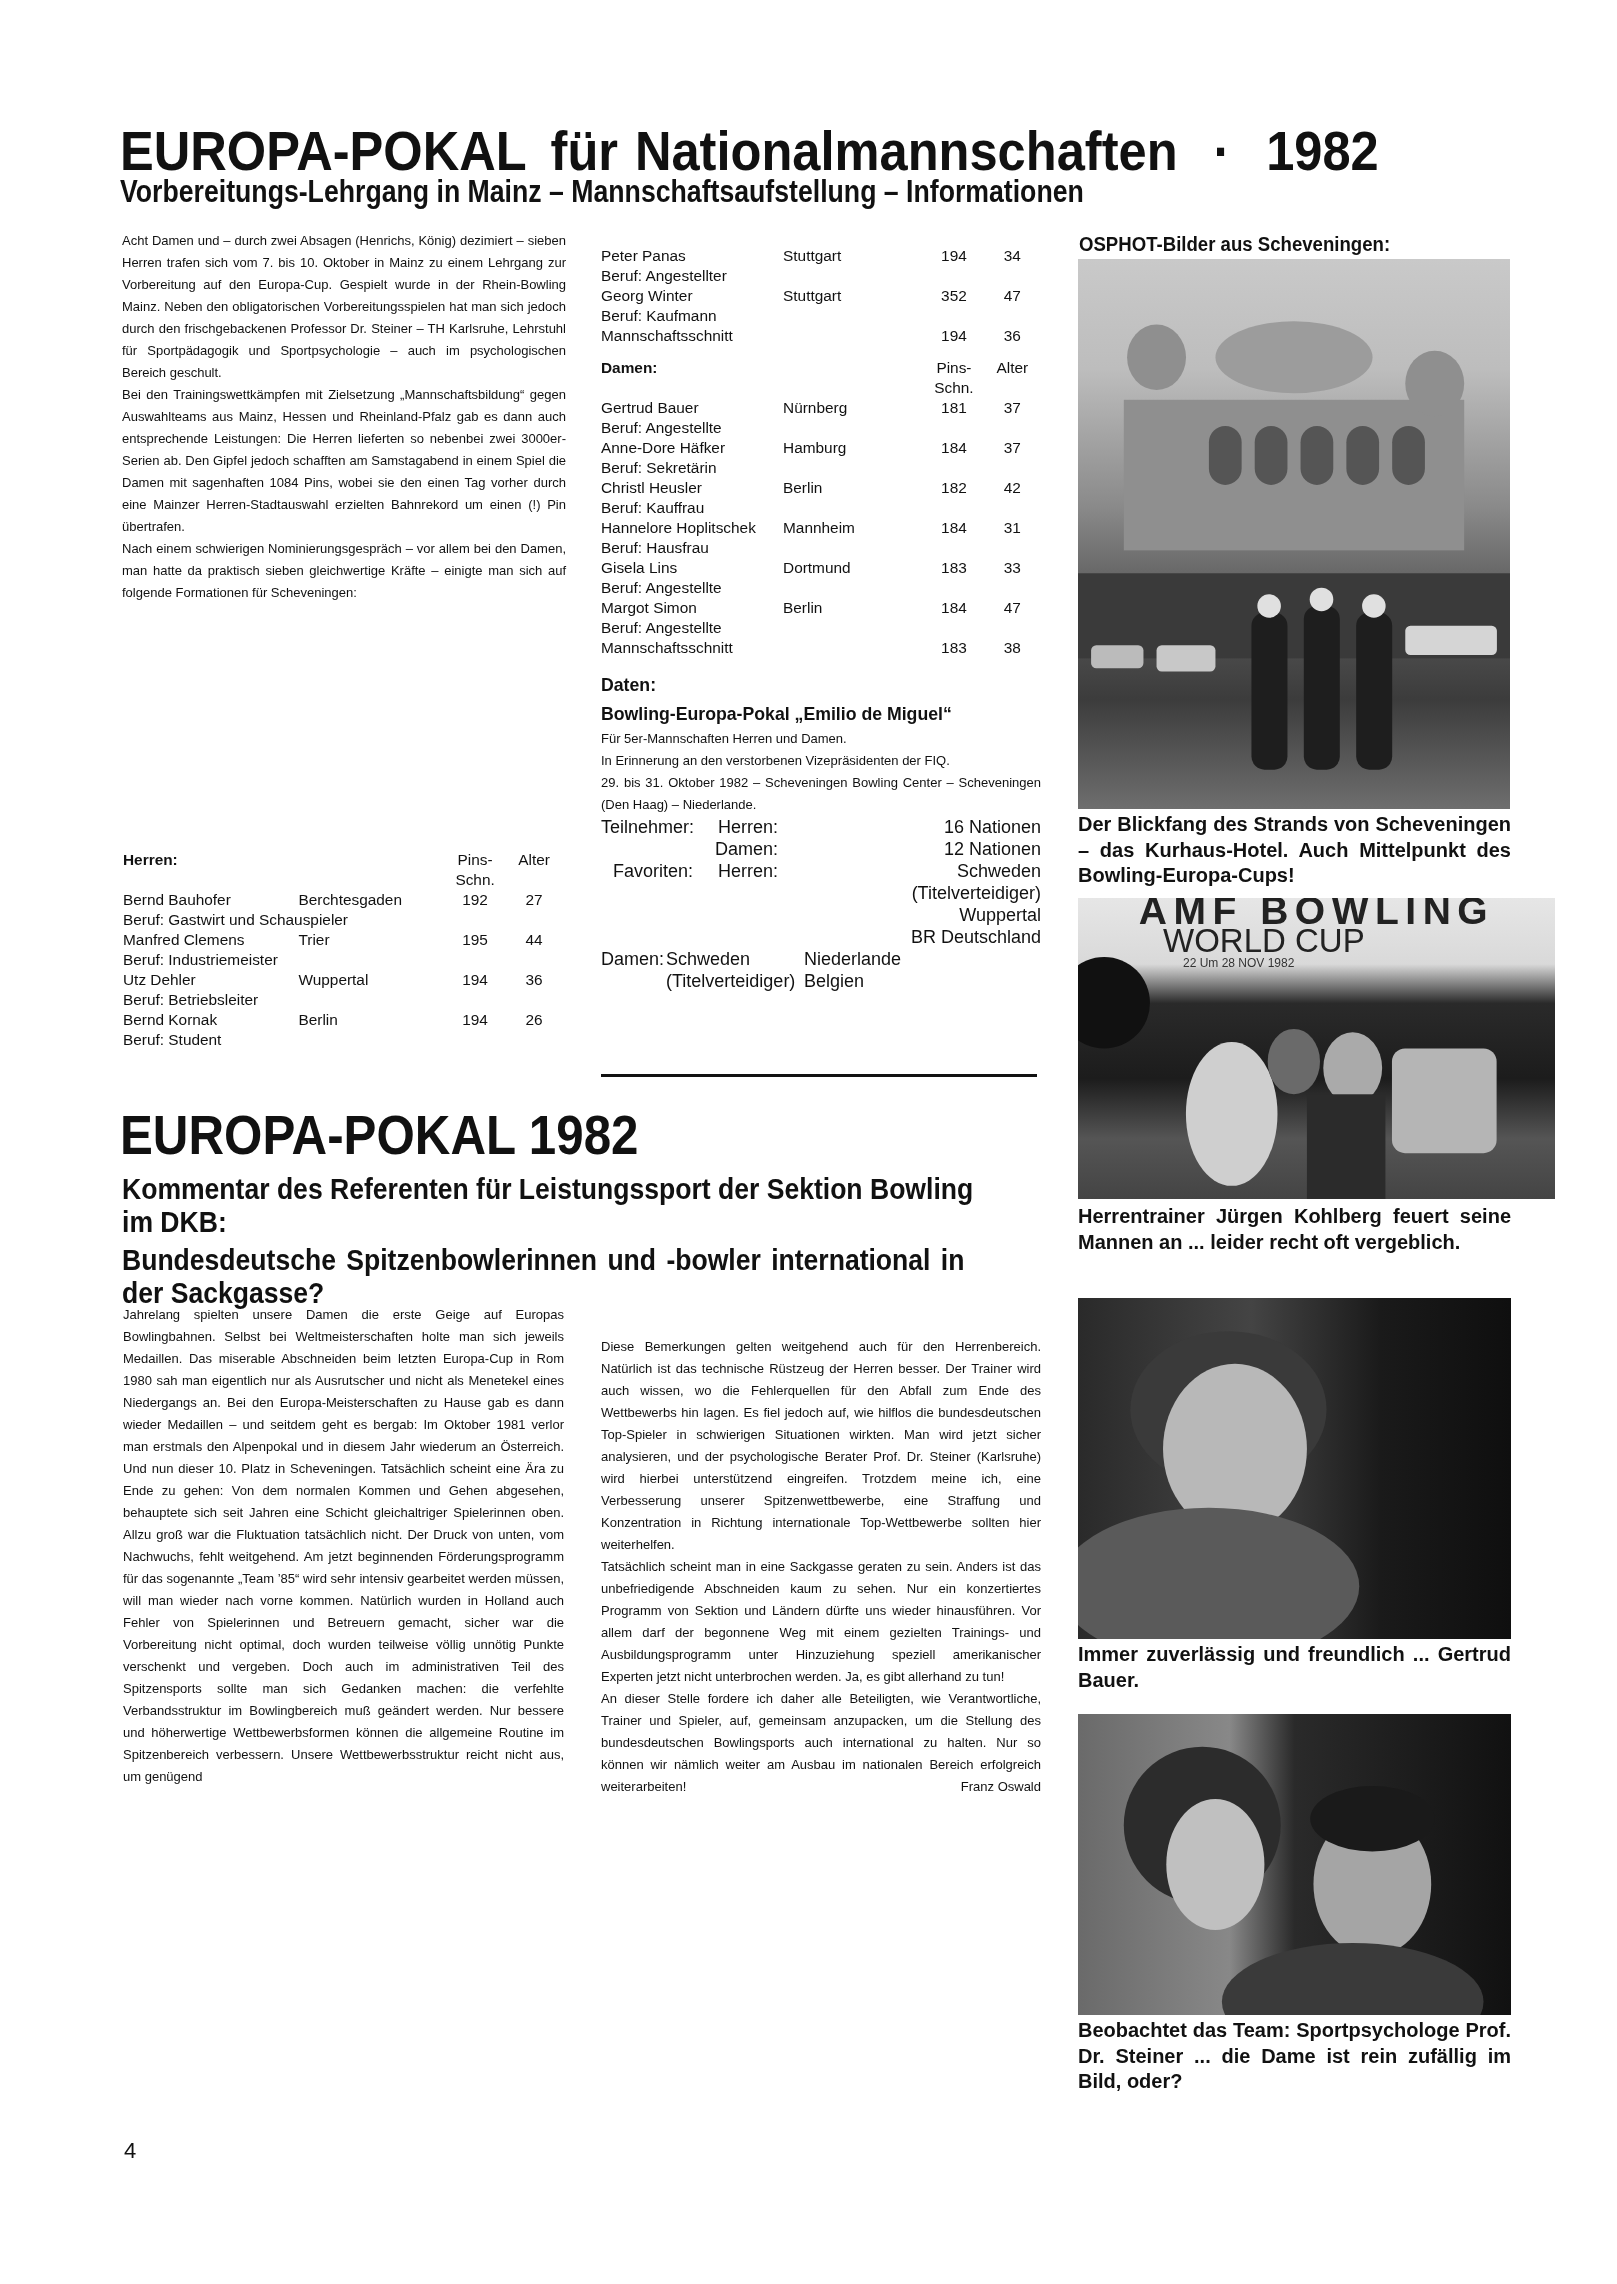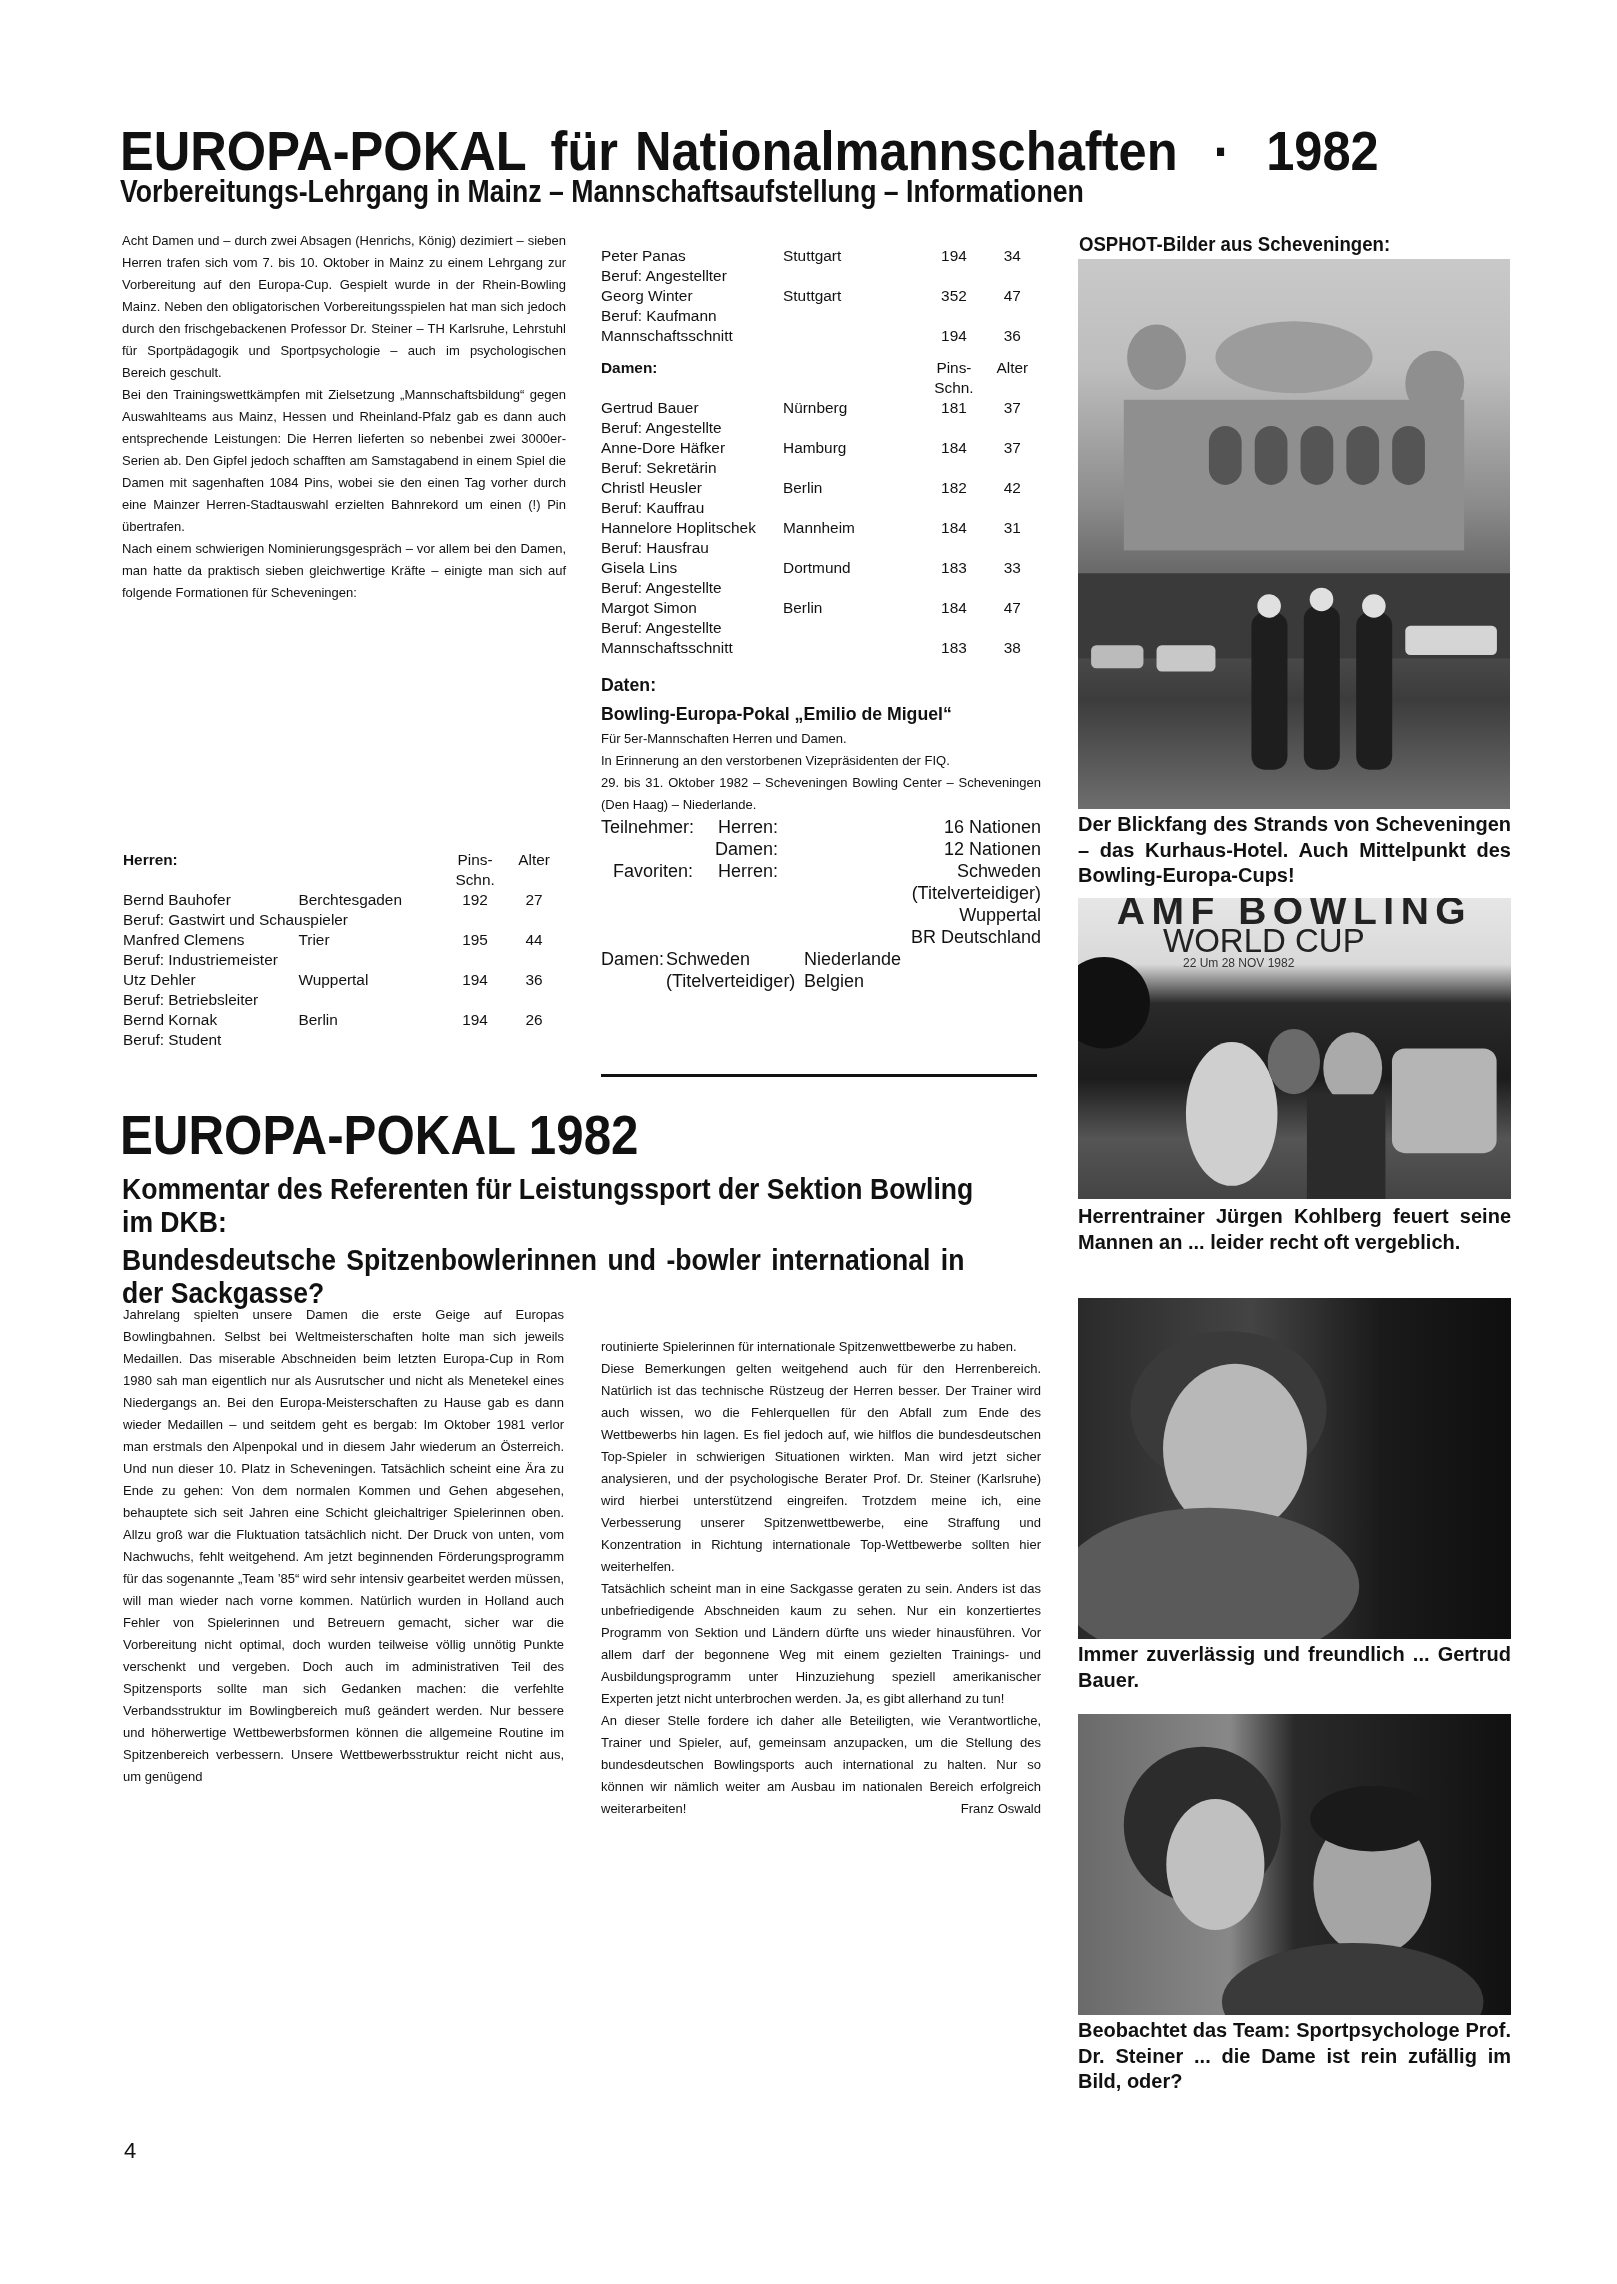--- a/index.html
+++ b/index.html
@@ -253,21 +253,21 @@
     </g>
     <g fill="#e0e0e0">
       <circle cx="292" cy="530" r="18"></circle>
       <circle cx="372" cy="520" r="18"></circle>
       <circle cx="452" cy="530" r="18"></circle>
     </g>
   </svg>
 </div>
 <div class="abs caption" style="left:1078px; top:812px; width:433px;">Der Blickfang des Strands von Scheveningen – das Kurhaus-Hotel. Auch Mittelpunkt des Bowling-Europa-Cups!</div>
 
-<div class="photo" style="left:1078px; top:898px; width:433px; height:301px; background:linear-gradient(#e6e6e6 0%, #d9d9d9 22%, #2a2a2a 35%, #1c1c1c 60%, #555 80%, #444 100%);">
+<div class="photo" style="left:1078px; top:898px; width:433px; height:301px; background:linear-gradient(#e6e6e6 0%, #d9d9d9 22%, #2a2a2a 35%, #1c1c1c 60%, #555 80%, #444 100%);padding-left:44px;">
   <div style="position:absolute; left:0; right:0; top:-9.2px; text-align:center; font-weight:bold; font-size:39px; color:#222; letter-spacing:6.5px;">AMF  BOWLING</div>
   <div style="position:absolute; left:85px; top:23.6px; font-size:33px; color:#222;">WORLD CUP</div>
   <div style="position:absolute; left:105px; top:58px; font-size:12px; color:#333;">22 Um 28 NOV 1982</div>
   <svg width="433" height="301" viewBox="0 0 662 460" style="position:absolute; left:0; top:0;">
     <ellipse cx="235" cy="330" rx="70" ry="110" fill="#cfcfcf"></ellipse>
     <ellipse cx="330" cy="250" rx="40" ry="50" fill="#6a6a6a"></ellipse>
     <ellipse cx="420" cy="260" rx="45" ry="55" fill="#aaa"></ellipse>
     <rect x="350" y="300" width="120" height="160" fill="#2b2b2b"></rect>
     <rect x="480" y="230" width="160" height="160" rx="20" fill="#b5b5b5"></rect>
     <circle cx="40" cy="160" r="70" fill="#111"></circle>
@@ -297,20 +297,19 @@
 
 <div class="abs h1" style="left:120px; top:1107px; font-size:56px; transform:scaleX(0.88);">EUROPA-POKAL 1982</div>
 <div class="abs h2" style="left:122px; top:1172px; width:963px; white-space:normal; font-size:29.5px; line-height:33px; transform:scaleX(0.9);">Kommentar des Referenten für Leistungssport der Sektion Bowling im DKB:</div>
 <div class="abs h2" style="left:122px; top:1243px; width:936px; white-space:normal; font-size:29.5px; line-height:33px; transform:scaleX(0.9); text-align:justify;">Bundesdeutsche Spitzenbowlerinnen und -bowler international in der Sackgasse?</div>
 
 <div class="abs body" style="left:123px; top:1288px; width:441px;margin-top:16px;">
   <p>Jahrelang spielten unsere Damen die erste Geige auf Europas Bowlingbahnen. Selbst bei Weltmeisterschaften holte man sich jeweils Medaillen. Das miserable Abschneiden beim letzten Europa-Cup in Rom 1980 sah man eigentlich nur als Ausrutscher und nicht als Menetekel eines Niedergangs an. Bei den Europa-Meisterschaften zu Hause gab es dann wieder Medaillen – und seitdem geht es bergab: Im Oktober 1981 verlor man erstmals den Alpenpokal und in diesem Jahr wiederum an Österreich. Und nun dieser 10. Platz in Scheveningen. Tatsächlich scheint eine Ära zu Ende zu gehen: Von dem normalen Kommen und Gehen abgesehen, behauptete sich seit Jahren eine Schicht gleichaltriger Spielerinnen oben. Allzu groß war die Fluktuation tatsächlich nicht. Der Druck von unten, vom Nachwuchs, fehlt weitgehend. Am jetzt beginnenden Förderungsprogramm für das sogenannte „Team ’85“ wird sehr intensiv gearbeitet werden müssen, will man wieder nach vorne kommen. Natürlich wurden in Holland auch Fehler von Spielerinnen und Betreuern gemacht, sicher war die Vorbereitung nicht optimal, doch wurden teilweise völlig unnötig Punkte verschenkt und vergeben. Doch auch im administrativen Teil des Spitzensports sollte man sich Gedanken machen: die verfehlte Verbandsstruktur im Bowlingbereich muß geändert werden. Nur bessere und höherwertige Wettbewerbsformen können die allgemeine Routine im Spitzenbereich verbessern. Unsere Wettbewerbsstruktur reicht nicht aus, um genügend</p>
 </div>
 
 <div class="abs body" style="left:601px; top:1336px; width:440px;">
-  <p>routinierte Spielerinnen für internationale Spitzenwettbewerbe zu haben.</p>
   <p>Diese Bemerkungen gelten weitgehend auch für den Herrenbereich. Natürlich ist das technische Rüstzeug der Herren besser. Der Trainer wird auch wissen, wo die Fehlerquellen für den Abfall zum Ende des Wettbewerbs hin lagen. Es fiel jedoch auf, wie hilflos die bundesdeutschen Top-Spieler in schwierigen Situationen wirkten. Man wird jetzt sicher analysieren, und der psychologische Berater Prof. Dr. Steiner (Karlsruhe) wird hierbei unterstützend eingreifen. Trotzdem meine ich, eine Verbesserung unserer Spitzenwettbewerbe, eine Straffung und Konzentration in Richtung internationale Top-Wettbewerbe sollten hier weiterhelfen.</p>
   <p>Tatsächlich scheint man in eine Sackgasse geraten zu sein. Anders ist das unbefriedigende Abschneiden kaum zu sehen. Nur ein konzertiertes Programm von Sektion und Ländern dürfte uns wieder hinausführen. Vor allem darf der begonnene Weg mit einem gezielten Trainings- und Ausbildungsprogramm unter Hinzuziehung speziell amerikanischer Experten jetzt nicht unterbrochen werden. Ja, es gibt allerhand zu tun!</p>
   <p><span>An dieser Stelle fordere ich daher alle Beteiligten, wie Verantwortliche, Trainer und Spieler, auf, gemeinsam anzupacken, um die Stellung des bundesdeutschen Bowlingsports auch international zu halten. Nur so können wir nämlich weiter am Ausbau im nationalen Bereich erfolgreich weiterarbeiten!</span> <span class="sig">Franz Oswald</span></p>
 </div>
 
 <div class="abs pageno" style="left:124px; top:2138px;">4</div>
 
 
 </body></html>

